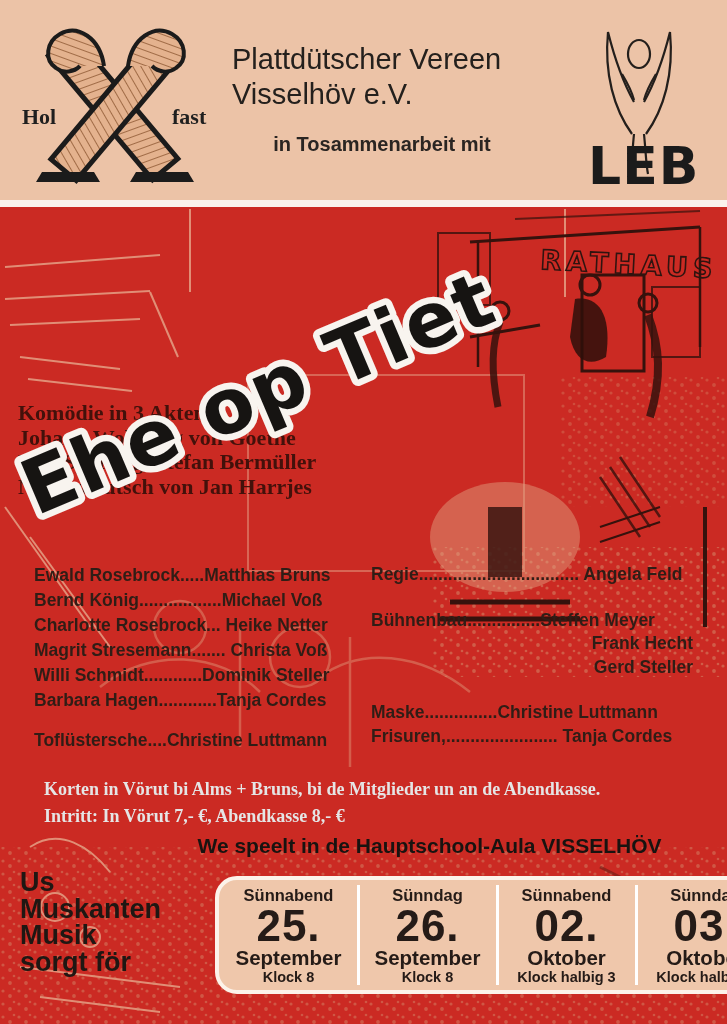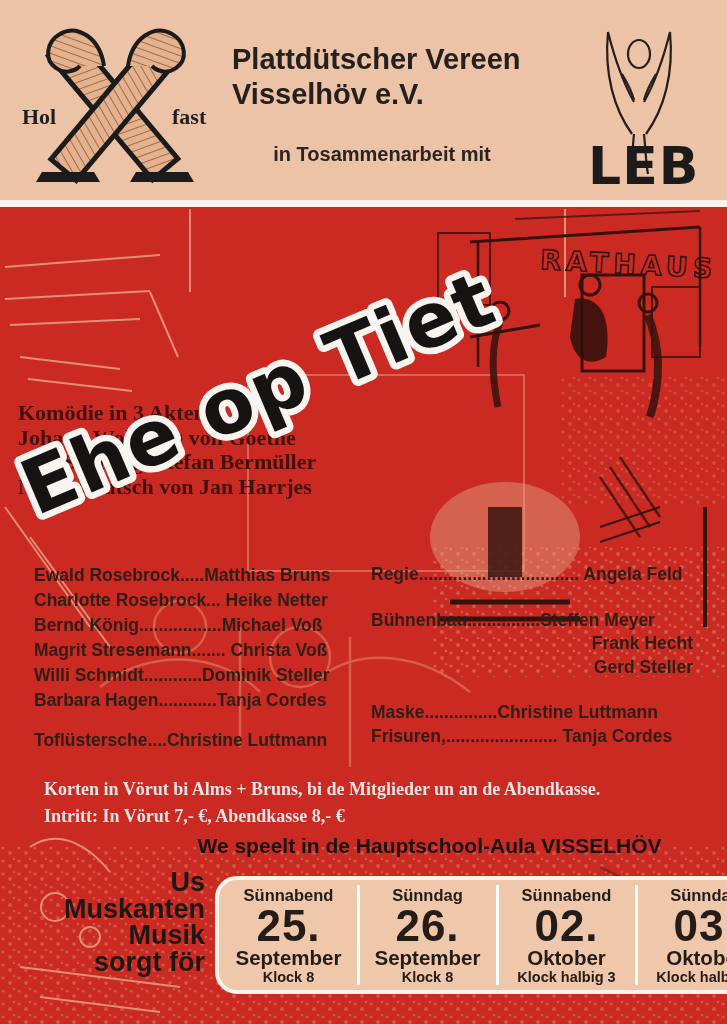--- a/index.html
+++ b/index.html
@@ -14,25 +14,25 @@
     background:#ecc3a7;
   }
   .divider {
     position:absolute; top:200px; left:0; width:727px; height:7px;
     background:#faf2ec;
   }
   .holfast-svg { position:absolute; left:14px; top:14px; }
   .leb-svg { position:absolute; left:560px; top:12px; }
   .org-block { position:absolute; left:232px; top:42px; width:320px; }
   .org-line {
-    font-size:29px; font-weight:bold; color:#24201d; line-height:35px;
+    font-size:29px; font-weight:normal; color:#24201d; line-height:35px;
     letter-spacing:0px;
   }
   .coop-line {
-    margin-top:31px; font-size:20px; font-weight:bold; color:#2a2522;
+    margin-top:21px; font-size:20px; font-weight:bold; color:#2a2522;
     text-align:center; width:300px;
   }
   .logo-label { font-family:"Liberation Serif", serif; font-weight:bold; }
   
   .artwork { position:absolute; top:207px; left:0; z-index:0; }
   
   .title-svg { position:absolute; left:8px; top:224px; z-index:3; }
   .title-text {
     font-family:"DejaVu Sans", sans-serif; font-weight:bold;
     font-size:76px; letter-spacing:2px;
@@ -64,21 +64,21 @@
     font-size:18px; line-height:27px; color:#e5e5e5;
   }
   
   .venue {
     position:absolute; left:144px; right:12px; top:834px; z-index:2;
     text-align:center; font-size:21px; font-weight:bold; color:#181310;
   }
   
   .music {
     position:absolute; left:20px; top:869px; width:185px; z-index:2;
-    text-align:right; font-size:27px; line-height:26.5px;
+    text-align:left; font-size:27px; line-height:26.5px;
     font-weight:bold; color:#1f1713;
   }
   
   .dates {
     position:absolute; left:215px; top:876px; width:564px; height:118px; z-index:2;
     background:#efc7ab; border:4px solid #fcf3ea; border-radius:22px;
     display:flex; box-sizing:border-box; align-items:stretch;
   }
   .date-col {
     flex:1; position:relative; text-align:center; padding-top:6px;
@@ -221,22 +221,22 @@
 
   <div class="credits">
     <div>Komödie in 3 Akten</div>
     <div>Johann Wolfgang von Goethe</div>
     <div>Rolf Sperling, Stefan Bermüller</div>
     <div>Niederdeutsch von Jan Harrjes</div>
   </div>
 
   <div class="cast-left">
     <div>Ewald Rosebrock.....Matthias Bruns</div>
+    <div>Bernd König.................Michael Voß</div>
     <div>Charlotte Rosebrock... Heike Netter</div>
-    <div>Bernd König.................Michael Voß</div>
     <div>Magrit Stresemann....... Christa Voß</div>
     <div>Willi Schmidt............Dominik Steller</div>
     <div>Barbara Hagen............Tanja Cordes</div>
     <div class="gap-before">Toflüstersche....Christine Luttmann</div>
   </div>
 
   <div class="cast-right">
     <div>Regie................................. Angela Feld</div>
     <div class="r-gap">Bühnenbau...............Steffen Meyer</div>
     <div class="r-right">Frank Hecht</div>

